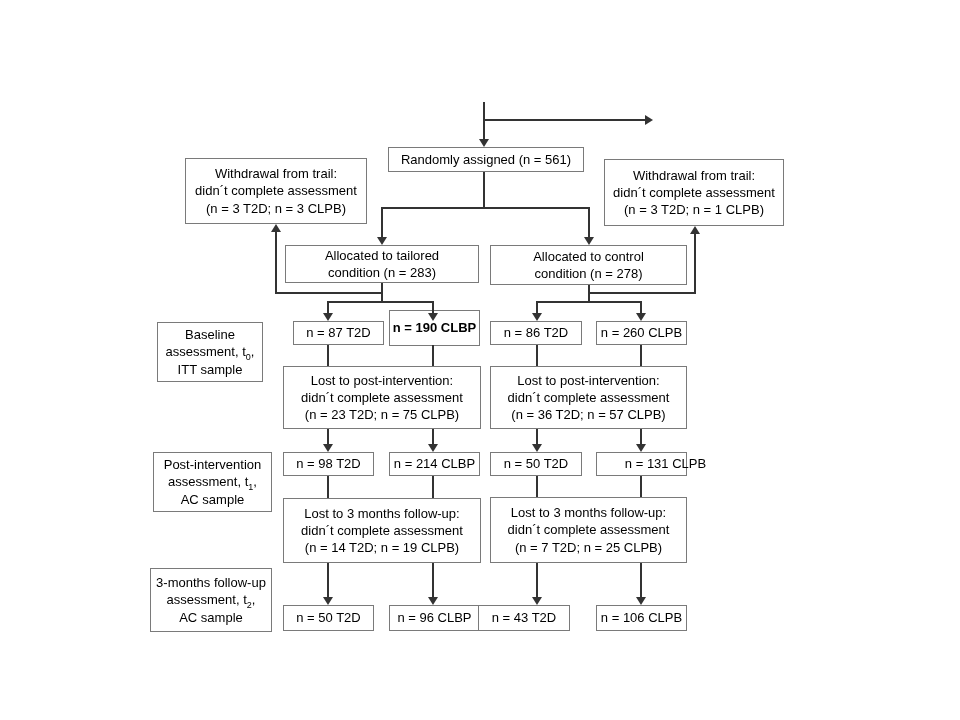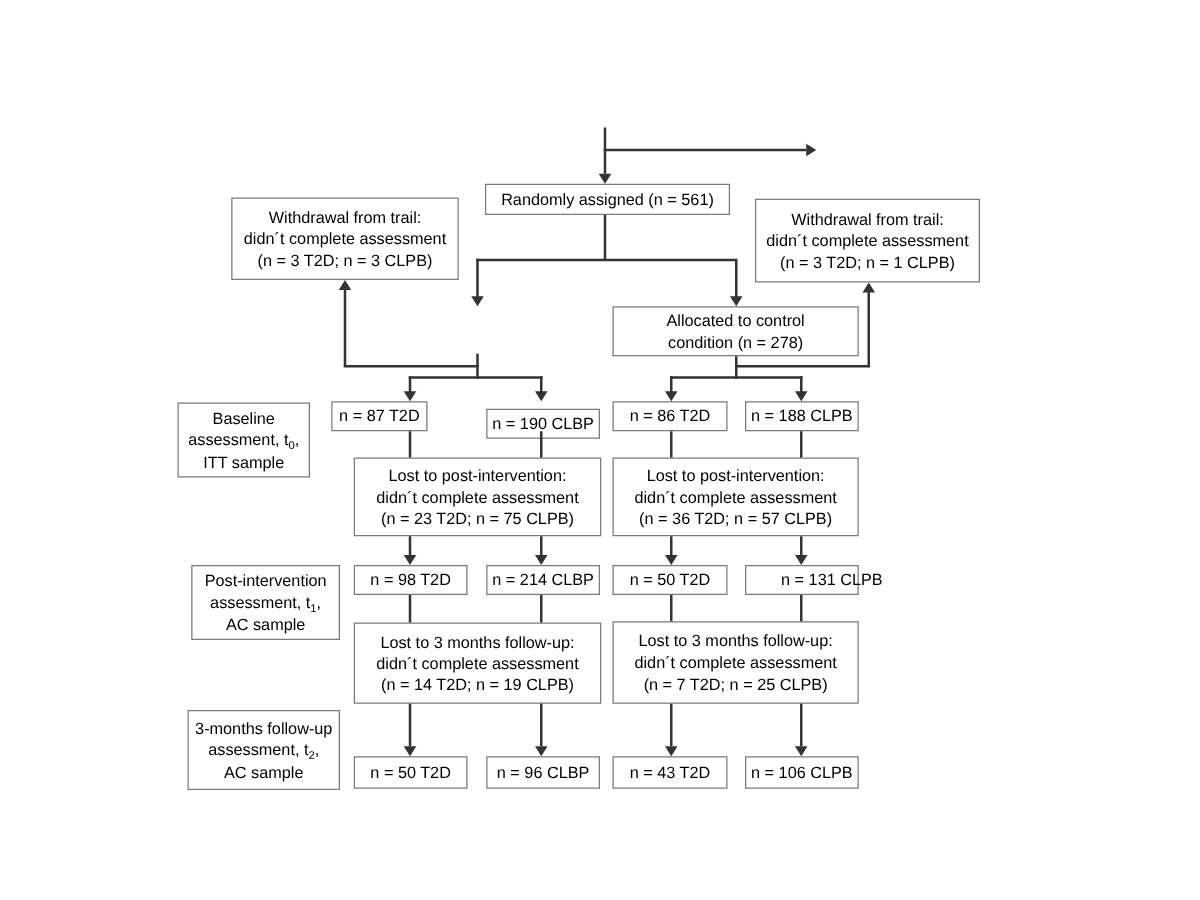--- a/index.html
+++ b/index.html
@@ -38,43 +38,47 @@
     <div class="ln">didn´t complete assessment</div>
     <div class="ln">(n = 3 T2D; n = 3 CLPB)</div>
   </div>
 
   <div class="box" style="left:604px; top:159px; width:180px; height:67px;">
     <div class="ln">Withdrawal from trail:</div>
     <div class="ln">didn´t complete assessment</div>
     <div class="ln">(n = 3 T2D; n = 1 CLPB)</div>
   </div>
 
+  <div class="box" style="left:285px; top:245px; width:194px; height:38px;">
+    <div class="ln">Allocated to tailored</div>
+    <div class="ln">condition (n = 283)</div>
+  </div>
 
   <div class="box" style="left:490px; top:245px; width:197px; height:40px;">
     <div class="ln">Allocated to control</div>
     <div class="ln">condition (n = 278)</div>
   </div>
 
-  <div class="box" style="left:142px; top:322px; width:106px; height:60px;">
+  <div class="box" style="left:157px; top:322px; width:106px; height:60px;">
     <div class="ln">Baseline</div>
     <div class="ln"><span>assessment, t</span><sub>0</sub><span>,</span></div>
     <div class="ln">ITT sample</div>
   </div>
 
-  <div class="box" style="left:265px; top:321px; width:77px; height:24px;">
+  <div class="box" style="left:293px; top:321px; width:91px; height:24px;">
     <div class="ln">n = 87 T2D</div>
   </div>
-  <div class="box" style="left:389px; top:327px; width:91px; height:24px;">
+  <div class="box" style="left:389px; top:310px; width:91px; height:36px;font-weight:bold;">
     <div class="ln">n = 190 CLBP</div>
   </div>
   <div class="box" style="left:490px; top:321px; width:92px; height:24px;">
     <div class="ln">n = 86 T2D</div>
   </div>
   <div class="box" style="left:596px; top:321px; width:91px; height:24px;">
-    <div class="ln">n = 188 CLPB</div>
+    <div class="ln">n = 260 CLPB</div>
   </div>
 
   <div class="box" style="left:283px; top:366px; width:198px; height:63px;">
     <div class="ln">Lost to post-intervention:</div>
     <div class="ln">didn´t complete assessment</div>
     <div class="ln">(n = 23 T2D; n = 75 CLPB)</div>
   </div>
   <div class="box" style="left:490px; top:366px; width:197px; height:63px;">
     <div class="ln">Lost to post-intervention:</div>
     <div class="ln">didn´t complete assessment</div>
@@ -116,21 +120,21 @@
     <div class="ln"><span>assessment, t</span><sub>2</sub><span>,</span></div>
     <div class="ln">AC sample</div>
   </div>
 
   <div class="box" style="left:283px; top:605px; width:91px; height:26px;">
     <div class="ln">n = 50 T2D</div>
   </div>
   <div class="box" style="left:389px; top:605px; width:91px; height:26px;">
     <div class="ln">n = 96 CLBP</div>
   </div>
-  <div class="box" style="left:490px; top:605px; width:92px; height:26px;">
+  <div class="box" style="left:478px; top:605px; width:92px; height:26px;">
     <div class="ln">n = 43 T2D</div>
   </div>
   <div class="box" style="left:596px; top:605px; width:91px; height:26px;">
     <div class="ln">n = 106 CLPB</div>
   </div>
 
   <div class="vline" style="left:483px; top:102px; width:2px; height:37px;"></div>
   <div class="arr down" style="left:479px; top:139px;"></div>
 
   <div class="hline" style="left:483px; top:119px; width:162px; height:2px;"></div>

